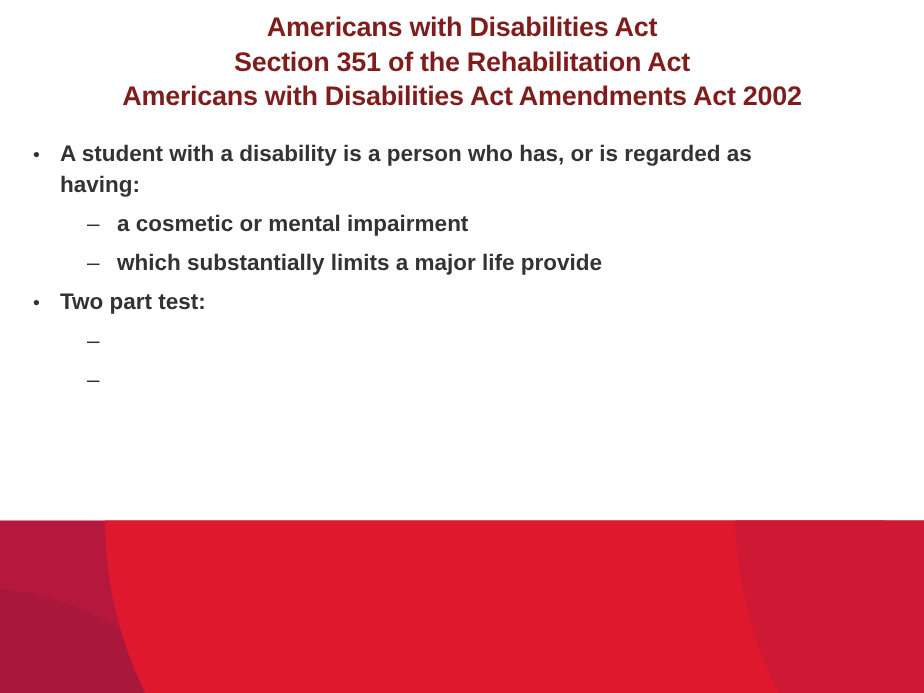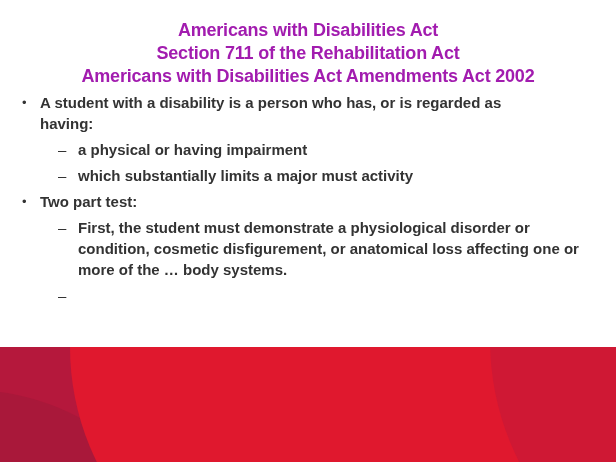--- a/index.html
+++ b/index.html
@@ -19,23 +19,22 @@
   
   .title-block {
     position: absolute;
     top: 7px;
     left: 0;
     width: 616px;
     text-align: center;
     font-weight: bold;
     font-size: 18px;
     line-height: 23px;
-    color: #a21caf;
+    color: #7f1d1d;
     letter-spacing: -0.2px;
-    margin-top: 12px;
   }
 
   
   .body-block {
     position: absolute;
     top: 92px;
     left: 0;
     width: 600px;
     font-size: 15px;
     line-height: 21px;
@@ -83,49 +82,48 @@
     background: #cf1834;
   }
 </style>
 </head>
 <body>
 
 <div class="slide">
 
   <div class="title-block">
     <div>Americans with Disabilities Act</div>
-    <div>Section 711 of the Rehabilitation Act</div>
+    <div>Section 351 of the Rehabilitation Act</div>
     <div>Americans with Disabilities Act Amendments Act 2002</div>
   </div>
 
   <div class="body-block">
 
     <div class="bullet-row lvl1">
       <span class="marker">•</span>
       <span class="bullet-text">A student with a disability is a person who has, or is regarded as having:</span>
     </div>
 
     <div class="bullet-row lvl2">
       <span class="marker">–</span>
-      <span class="bullet-text">a physical or having impairment</span>
+      <span class="bullet-text">a cosmetic or mental impairment</span>
     </div>
 
     <div class="bullet-row lvl2">
       <span class="marker">–</span>
-      <span class="bullet-text">which substantially limits a major must activity</span>
+      <span class="bullet-text">which substantially limits a major life provide</span>
     </div>
 
     <div class="bullet-row lvl1">
       <span class="marker">•</span>
       <span class="bullet-text">Two part test:</span>
     </div>
 
     <div class="bullet-row lvl2">
       <span class="marker">–</span>
-      <span class="bullet-text">First, the student must demonstrate a physiological disorder or condition, cosmetic disfigurement, or anatomical loss affecting one or more of the … body systems.</span>
     </div>
 
     <div class="bullet-row lvl2">
       <span class="marker">–</span>
     </div>
 
   </div>
 
   <div class="footer-band">
     <div class="circle dark-left"></div>

